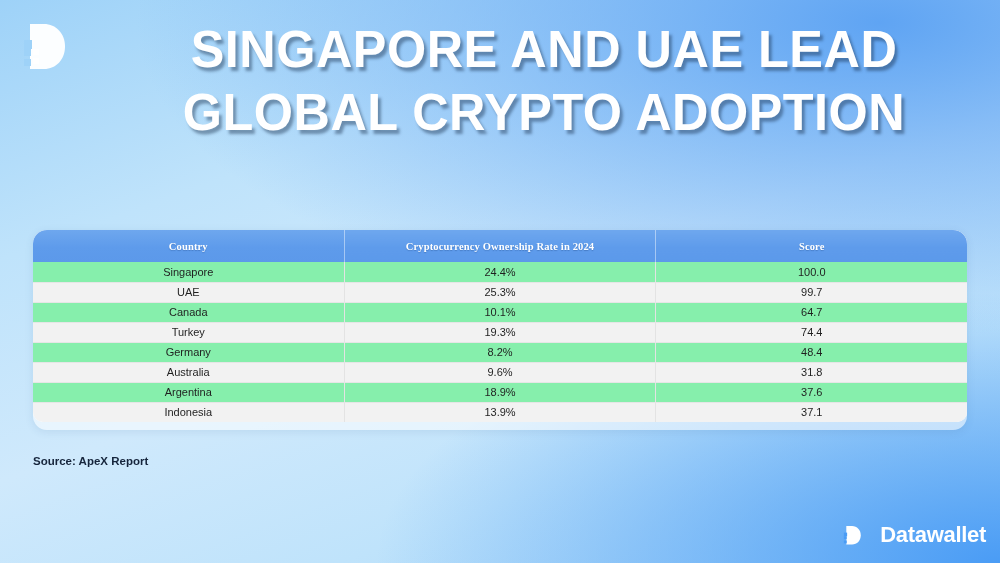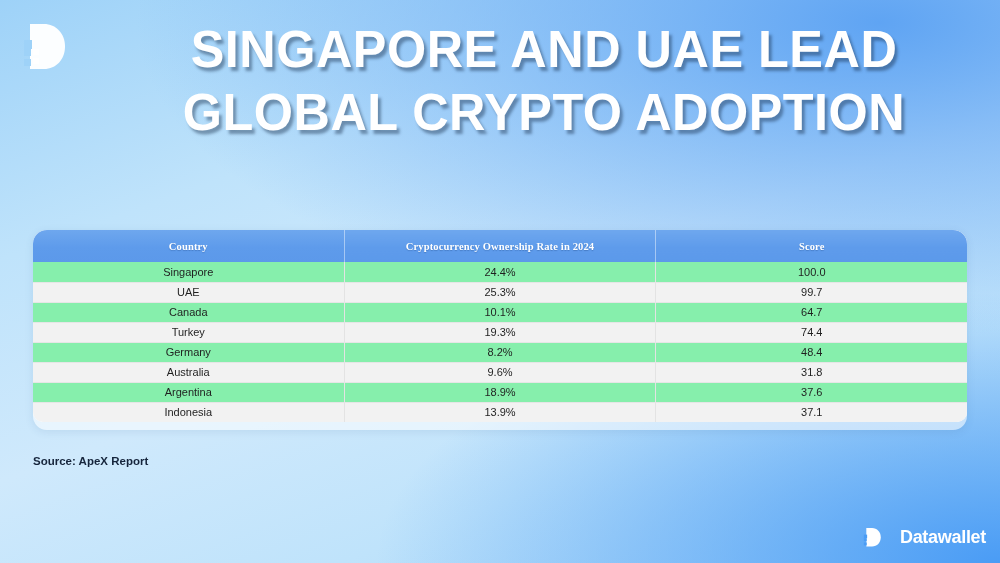--- a/index.html
+++ b/index.html
@@ -98,21 +98,21 @@
 
   
   .footer-brand {
     position:absolute;
     right:14px; bottom:15px;
     display:flex; align-items:center; gap:6px;
   }
   .footer-brand .fb-mark { width:19px; height:21px; display:block; }
   .footer-brand .fb-name {
     color:#ffffff;
-    font-size:18px;
+    font-size:22px;
     font-weight:700;
     letter-spacing:-0.3px;
     margin-left:12px;
   }
 </style>
 </head>
 <body>
 
 <div class="stage">
 

